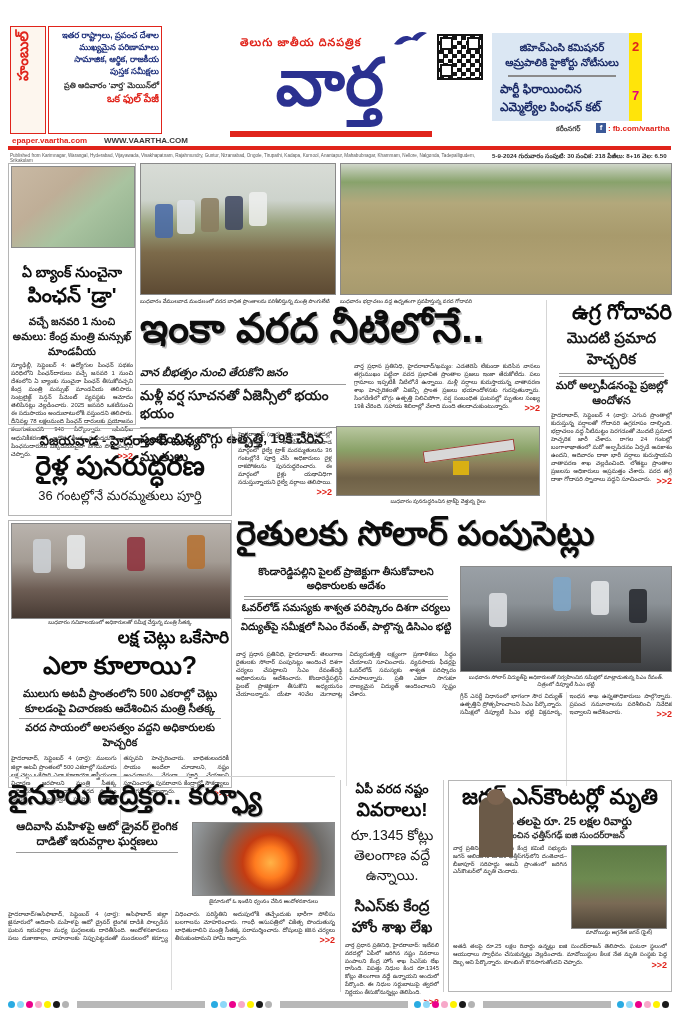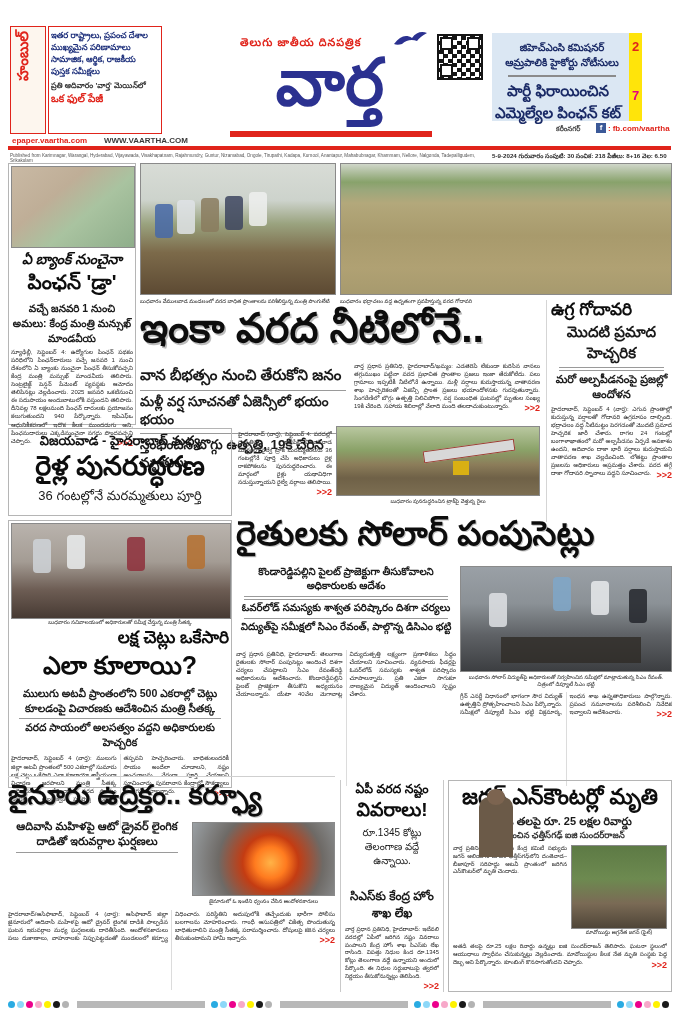--- a/index.html
+++ b/index.html
@@ -31,21 +31,21 @@
 </style>
 </head>
 <body>
 
 <div id="page">
 
   <div class="abs" style="left:10px;top:26px;width:152px;height:108px;display:flex;">
     <div style="width:34px;position:relative;border:1px solid #e0241b;background:#fdf6ee;overflow:hidden;">
       <span style="position:absolute;left:2px;top:4px;writing-mode:vertical-rl;transform:rotate(180deg);font-weight:bold;font-size:15px;color:#e0241b;">హంబుల్</span>
     </div>
-    <div style="flex:1;border:1.5px solid #e0241b;margin-left:2px;padding:3px 2px;text-align:left;">
+    <div style="flex:1;border:1.5px solid #e0241b;margin-left:2px;padding:3px 2px;text-align:right;">
       <div style="font-size:8.4px;font-weight:bold;color:#1d2f7b;">ఇతర రాష్ట్రాలు, ప్రపంచ దేశాల</div>
       <div style="font-size:8.4px;font-weight:bold;color:#1d2f7b;margin-bottom:0;">ముఖ్యమైన పరిణామాలు</div>
       <div style="font-size:8.4px;font-weight:bold;color:#1d2f7b;">సామాజిక, ఆర్థిక, రాజకీయ</div>
       <div style="font-size:8.4px;font-weight:bold;color:#1d2f7b;margin-bottom:3px;">పుస్తక సమీక్షలు</div>
       <div style="font-size:7.8px;font-weight:bold;color:#333;">ప్రతి ఆదివారం 'వార్త' మెయిన్‌లో</div>
       <div style="font-size:10.5px;font-weight:bold;color:#e0241b;">ఒక ఫుల్ పేజీ</div>
     </div>
   </div>
   <div class="abs" style="left:12px;top:136px;font-size:8px;font-weight:bold;color:#e0241b;">epaper.vaartha.com</div>
   <div class="abs" style="left:104px;top:136px;font-size:8px;font-weight:bold;color:#3a3a3a;">WWW.VAARTHA.COM</div>
@@ -65,37 +65,37 @@
     <div style="position:absolute;left:1px;bottom:1px;width:9px;height:9px;border:2px solid #151515;background:#fff;"></div>
   </div>
 
   <div class="abs" style="left:492px;top:33px;width:150px;height:88px;background:#dbe7f3;">
     <div style="position:absolute;right:0;top:0;width:13px;height:100%;background:#ffe40a;">
       <div style="font-size:13px;font-weight:bold;color:#e0241b;text-align:center;margin-top:6px;">2</div>
       <div style="font-size:13px;font-weight:bold;color:#e6007e;text-align:center;margin-top:34px;">7</div>
     </div>
     <div style="padding:7px 18px 0 8px;font-size:10.2px;font-weight:bold;color:#1a2a66;text-align:center;line-height:1.5;">జిహెచ్ఎంసి కమిషనర్ ఆమ్రపాలికి హైకోర్టు నోటీసులు</div>
     <div style="margin:4px 26px 3px 16px;border-top:2px solid #8b8b8b;"></div>
-    <div style="padding:0 18px 0 0;font-size:15px;font-weight:bold;color:#1a2a66;text-align:center;line-height:1.5;">పార్టీ ఫిరాయించిన ఎమ్మెల్యేల పింఛన్ కట్</div>
+    <div style="padding:0 18px 0 8px;font-size:12px;font-weight:bold;color:#1a2a66;line-height:1.5;">పార్టీ ఫిరాయించిన ఎమ్మెల్యేల పింఛన్ కట్</div>
   </div>
 
   <div class="abs" style="left:556px;top:125px;font-size:7px;font-weight:bold;color:#444;">కరీంనగర్</div>
   <div class="abs" style="left:596px;top:123px;display:flex;align-items:center;gap:2px;">
     <span style="width:10px;height:10px;background:#3b5998;color:#fff;font-size:8px;font-weight:bold;text-align:center;line-height:10px;display:inline-block;">f</span>
     <span style="font-size:8px;font-weight:bold;color:#e0241b;">:</span>
     <span style="font-size:8px;font-weight:bold;color:#e0241b;">fb.com/vaartha</span>
   </div>
 
   <div class="abs" style="left:8px;top:146px;width:663px;height:4px;background:#e0241b;"></div>
   <div class="abs" style="left:10px;top:153px;width:478px;font-size:4.6px;color:#555;">Published from Karimnagar, Warangal, Hyderabad, Vijayawada, Visakhapatnam, Rajahmundry, Guntur, Nizamabad, Ongole, Tirupathi, Kadapa, Kurnool, Anantapur, Mahabubnagar, Khammam, Nellore, Nalgonda, Tadepalligudem, Srikakulam</div>
   <div class="abs" style="left:492px;top:152px;width:180px;font-size:6.2px;font-weight:bold;color:#2a2a2a;">5-9-2024 గురువారం సంపుటి: 30 సంచిక: 218 పేజీలు: 8+16 వెల: 6.50</div>
 
   <div class="abs boxed" style="left:8px;top:163px;width:128px;height:262px;padding:2px;">
     <div class="photo ph-money" style="width:100%;height:80px;"></div>
-    <div class="hl" style="font-size:14px;text-align:center;margin-top:3px;font-style:italic;">ఏ బ్యాంక్ నుంచైనా</div>
+    <div class="hl" style="font-size:14px;text-align:center;margin-top:16px;">ఏ బ్యాంక్ నుంచైనా</div>
     <div class="hl" style="font-size:20px;text-align:center;">పింఛన్ 'డ్రా'</div>
     <div class="subhead" style="font-size:10.4px;line-height:1.45;margin:2px 0;">వచ్చే జనవరి 1 నుంచి అమలు: కేంద్ర మంత్రి మన్సుఖ్ మాండవీయ</div>
     <div class="body-txt" style="height:112px;overflow:hidden;">
       <span>న్యూఢిల్లీ, సెప్టెంబర్ 4: ఉద్యోగుల పింఛన్ పథకం పరిధిలోని పింఛన్‌దారులు వచ్చే జనవరి 1 నుంచి దేశంలోని ఏ బ్యాంకు నుంచైనా పింఛన్ తీసుకోవచ్చని కేంద్ర మంత్రి మన్సుఖ్ మాండవీయ తెలిపారు. సెంట్రలైజ్డ్ పెన్షన్ పేమెంట్ వ్యవస్థకు ఆమోదం తెలిపినట్లు వెల్లడించారు. 2025 జనవరి ఒకటినుంచి ఈ సదుపాయం అందుబాటులోకి వస్తుందని తెలిపారు. దీనివల్ల 78 లక్షలమంది పింఛన్ దారులకు ప్రయోజనం కలుగుతుందని 940 పేర్కొన్నారు. ఇపిఎఫ్ఒ ఆధునికీకరణలో ఇదొక కీలక ముందడుగు అని, పింఛనుదారులు ఎక్కడినుంచైనా నగదు పొందవచ్చని చెప్పారు.</span>
       <span class="jump">&gt;&gt;2</span>
     </div>
   </div>
 
   <div class="abs photo ph-inspect" style="left:140px;top:163px;width:196px;height:132px;">
     <div class="fig" style="left:108px;top:28px;background:#eef0ee;"></div>
@@ -104,33 +104,33 @@
     <div class="fig" style="left:36px;top:36px;background:#dfe3e6;"></div>
     <div class="fig" style="left:14px;top:40px;background:#4668a8;"></div>
   </div>
   <div class="abs cap" style="left:140px;top:298px;width:196px;text-align:left;">బుధవారం వేములవాడ మండలంలో వరద బాధిత ప్రాంతాలను పరిశీలిస్తున్న మంత్రి పొంగులేటి</div>
 
   <div class="abs photo ph-flood" style="left:340px;top:163px;width:332px;height:132px;"></div>
   <div class="abs cap" style="left:340px;top:298px;width:332px;text-align:left;">బుధవారం భద్రాచలం వద్ద ఉధృతంగా ప్రవహిస్తున్న వరద గోదావరి</div>
 
   <div class="abs hl" style="left:140px;top:305px;width:534px;font-size:41px;white-space:nowrap;text-shadow:1.5px 1.5px 0 #bdbdbd;">ఇంకా వరద నీటిలోనే..</div>
   <div class="abs" style="left:140px;top:366px;width:206px;">
-    <div class="subhead" style="font-size:15px;text-align:left;">వాన బీభత్సం నుంచి తేరుకోని జనం</div>
+    <div class="subhead" style="font-size:11px;text-align:left;font-style:italic;">వాన బీభత్సం నుంచి తేరుకోని జనం</div>
     <hr class="rule" style="margin:3px 0;">
     <div class="subhead" style="font-size:13.4px;text-align:left;">మళ్లీ వర్ష సూచనతో ఏజెన్సీలో భయం భయం</div>
     <hr class="rule" style="margin:3px 0;">
     <div class="subhead" style="font-size:13.4px;text-align:left;">స్తంభించిన బొగ్గు ఉత్పత్తి, 19కి చేరిన మృతులు</div>
   </div>
   <div class="abs body-txt" style="left:354px;top:362px;width:186px;height:60px;overflow:hidden;">
     <span>వార్త ప్రధాన ప్రతినిధి, హైదరాబాద్/ఖమ్మం: ఎడతెరిపి లేకుండా కురిసిన వానలు తగ్గుముఖం పట్టినా వరద ప్రభావిత ప్రాంతాల ప్రజలు ఇంకా తేరుకోలేదు. పలు గ్రామాలు ఇప్పటికీ నీటిలోనే ఉన్నాయి. మళ్లీ వర్షాలు కురుస్తాయన్న వాతావరణ శాఖ హెచ్చరికలతో ఏజెన్సీ ప్రాంత ప్రజలు భయాందోళనకు గురవుతున్నారు. సింగరేణిలో బొగ్గు ఉత్పత్తి నిలిచిపోగా, వర్ష సంబంధిత ఘటనల్లో మృతుల సంఖ్య 19కి చేరింది. సహాయ శిబిరాల్లో వేలాది మంది తలదాచుకుంటున్నారు.</span>
     <span class="jump">&gt;&gt;2</span>
   </div>
 
   <div class="abs" style="left:546px;top:300px;width:126px;height:222px;border-left:1px solid #d5d5d5;padding-left:4px;">
-    <div class="hl" style="font-size:17px;text-align:left;">ఉగ్ర గోదావరి</div>
+    <div class="hl" style="font-size:21px;text-align:right;">ఉగ్ర గోదావరి</div>
     <div class="subhead" style="font-size:15px;">మొదటి ప్రమాద హెచ్చరిక</div>
     <hr class="rule">
     <hr class="rule">
     <div class="subhead" style="font-size:11px;">మరో అల్పపీడనంపై ప్రజల్లో ఆందోళన</div>
     <div class="body-txt" style="height:118px;overflow:hidden;margin-top:2px;">
       <span>హైదరాబాద్, సెప్టెంబర్ 4 (వార్త): ఎగువ ప్రాంతాల్లో కురుస్తున్న వర్షాలతో గోదావరి ఉగ్రరూపం దాల్చింది. భద్రాచలం వద్ద నీటిమట్టం పెరగడంతో మొదటి ప్రమాద హెచ్చరిక జారీ చేశారు. రాగల 24 గంటల్లో బంగాళాఖాతంలో మరో అల్పపీడనం ఏర్పడే అవకాశం ఉందని, ఆదివారం దాకా భారీ వర్షాలు కురుస్తాయని వాతావరణ శాఖ వెల్లడించింది. లోతట్టు ప్రాంతాల ప్రజలను అధికారులు అప్రమత్తం చేశారు. వరద తగ్గే దాకా గోదావరి స్నానాలు వద్దని సూచించారు.</span>
       <span class="jump">&gt;&gt;2</span>
     </div>
   </div>
 
@@ -202,22 +202,22 @@
   <div class="abs photo ph-fire" style="left:192px;top:822px;width:143px;height:74px;"></div>
   <div class="abs cap" style="left:192px;top:898px;width:143px;">జైనూరులో ఓ ఇంటిని ధ్వంసం చేసిన ఆందోళనకారులు</div>
   <div class="abs body-txt col2" style="left:8px;top:910px;width:327px;height:80px;overflow:hidden;">
     <span>హైదరాబాద్/ఆసిఫాబాద్, సెప్టెంబర్ 4 (వార్త): ఆసిఫాబాద్ జిల్లా జైనూరులో ఆదివాసి మహిళపై ఆటో డ్రైవర్ లైంగిక దాడికి పాల్పడిన ఘటన ఇరువర్గాల మధ్య ఘర్షణలకు దారితీసింది. ఆందోళనకారులు పలు దుకాణాలు, వాహనాలకు నిప్పుపెట్టడంతో మండలంలో కర్ఫ్యూ విధించారు. పరిస్థితిని అదుపులోకి తెచ్చేందుకు భారీగా పోలీసు బలగాలను మోహరించారు. గాంధీ ఆసుపత్రిలో చికిత్స పొందుతున్న బాధితురాలిని మంత్రి సీతక్క పరామర్శించారు. దోషులపై కఠిన చర్యలు తీసుకుంటామని హామీ ఇచ్చారు.</span>
     <span class="jump">&gt;&gt;2</span>
   </div>
 
   <div class="abs" style="left:340px;top:780px;width:104px;height:212px;border-left:1px solid #c9c9c9;border-right:1px solid #c9c9c9;padding:2px 4px;">
     <div class="hl" style="font-size:12.4px;text-align:center;">ఏపీ వరద నష్టం</div>
     <div class="hl" style="font-size:19px;text-align:center;">వివరాలు!</div>
-    <div style="font-size:10px;text-align:center;color:#1a1a1a;margin-top:2px;">రూ.1345 కోట్లు తెలంగాణ వద్దే ఉన్నాయి.</div>
-    <div class="subhead" style="font-size:12px;margin-top:20px;">సిఎస్‌కు కేంద్ర హోం శాఖ లేఖ</div>
+    <div style="font-size:14px;text-align:center;color:#1a1a1a;margin-top:2px;">రూ.1345 కోట్లు తెలంగాణ వద్దే ఉన్నాయి.</div>
+    <div class="subhead" style="font-size:15px;margin-top:10px;">సిఎస్‌కు కేంద్ర హోం శాఖ లేఖ</div>
     <div class="body-txt" style="height:110px;overflow:hidden;margin-top:3px;font-size:5.8px;">
       <span>వార్త ప్రధాన ప్రతినిధి, హైదరాబాద్: ఇటీవలి వరదల్లో ఏపీలో జరిగిన నష్టం వివరాలు పంపాలని కేంద్ర హోం శాఖ సిఎస్‌కు లేఖ రాసింది. విపత్తు నిధుల కింద రూ.1345 కోట్లు తెలంగాణ వద్దే ఉన్నాయని అందులో పేర్కొంది. ఈ నిధుల సర్దుబాటుపై త్వరలో నిర్ణయం తీసుకోనున్నట్లు తెలిపింది.</span>
       <span class="jump">&gt;&gt;2</span>
     </div>
   </div>
 
   <div class="abs boxed" style="left:448px;top:780px;width:224px;height:212px;padding:3px 4px;">
     <div class="hl" style="font-size:22px;text-align:center;white-space:nowrap;">జగన్ ఎన్‌కౌంటర్లో మృతి</div>
     <div class="subhead" style="font-size:11px;">అతడి తలపై రూ. 25 లక్షల రివార్డు</div>
     <div class="subhead" style="font-size:8.6px;color:#333;">ప్రకటించిన ఛత్తీస్‌గఢ్ ఐజి సుందర్‌రాజన్</div>

